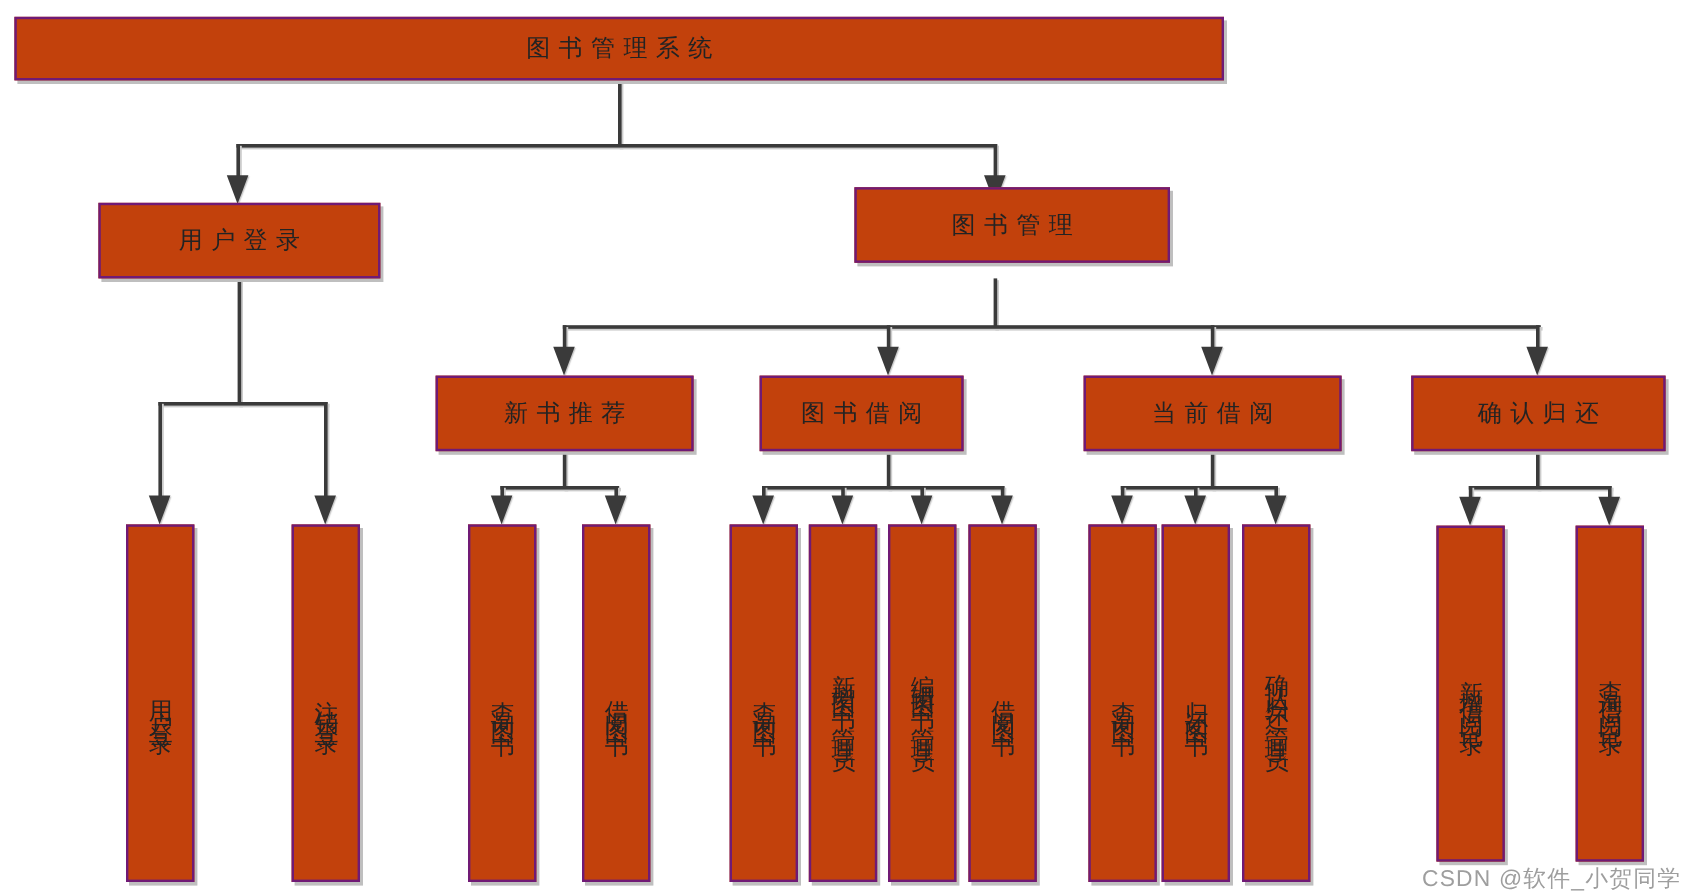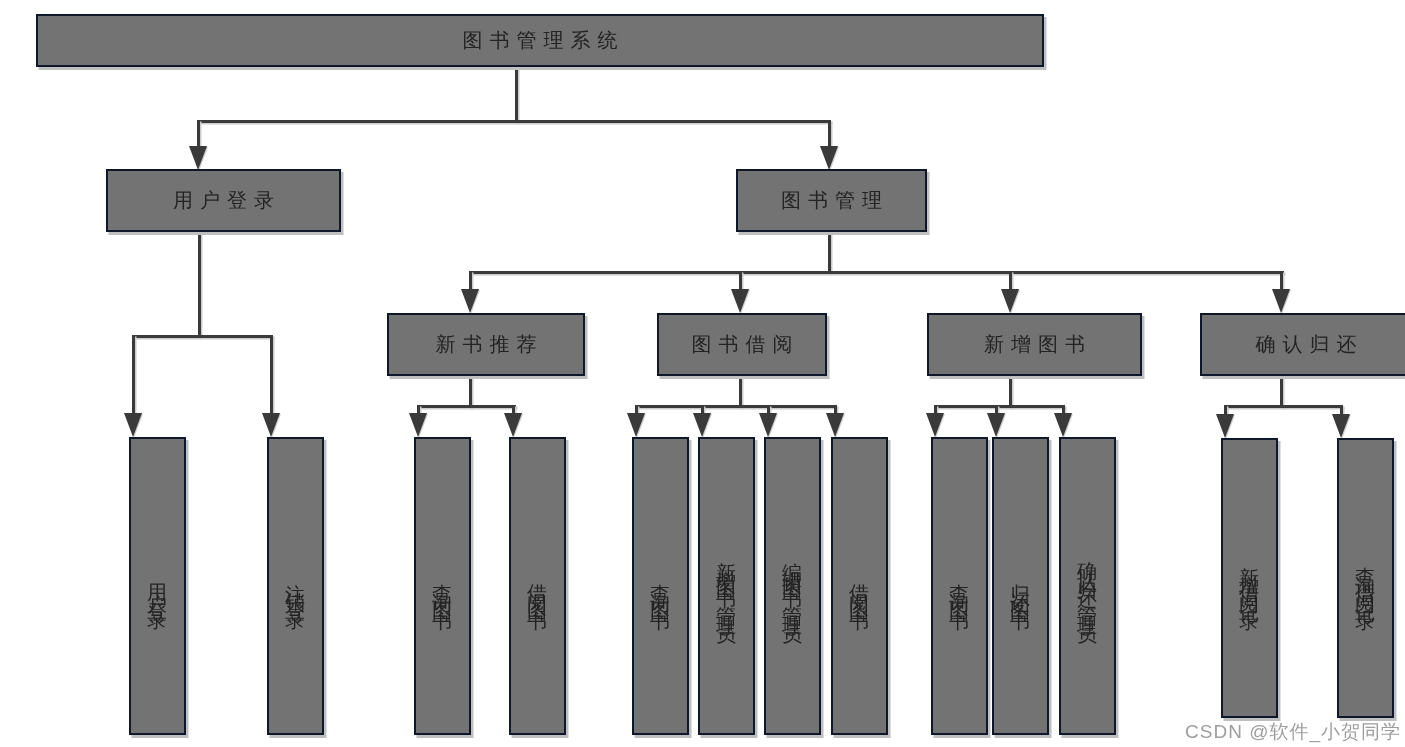--- a/index.html
+++ b/index.html
@@ -3,26 +3,25 @@
 <meta charset="utf-8">
 <style>
   html,body{margin:0;padding:0;}
   body{
     width:1405px;height:747px;position:relative;overflow:hidden;
     background:#ffffff;
     font-family:"Liberation Sans","DejaVu Sans",sans-serif;
   }
   .box{
     position:absolute;box-sizing:border-box;
-    background:#737373;border:2px solid #0f172a;
+    background:#c2410c;border:2px solid #701a75;
     box-shadow:2.5px 3px 0 #bfbfbf;
     color:#232323;
     display:flex;align-items:center;justify-content:center;
     z-index:2;
-    margin-left:24px;
   }
   .hlabel{font-size:20px;letter-spacing:7px;padding-left:7px;white-space:nowrap;}
   .vlabel{
     writing-mode:vertical-rl;text-orientation:mixed;
     font-size:20px;letter-spacing:9px;line-height:1;
     white-space:nowrap;
   }
   .vline{position:absolute;width:3px;background:#3a3a3a;box-shadow:1.5px 1.5px 0 #cccccc;z-index:1;}
   .hline{position:absolute;height:3px;background:#3a3a3a;box-shadow:1.5px 1.5px 0 #cccccc;z-index:1;}
   .arrow{
@@ -35,25 +34,25 @@
     position:absolute;top:719px;right:4px;z-index:5;
     font-size:19px;letter-spacing:1px;color:#9e9e9e;white-space:nowrap;
   }
 </style>
 </head>
 <body>
 
 <div class="box hlabel" style="left:12px;top:14px;width:1008px;height:53px">图书管理系统</div>
 
 <div class="box hlabel" style="left:82px;top:169px;width:235px;height:63px">用户登录</div>
-<div class="box hlabel" style="left:712px;top:169px;width:191px;height:63px">图书管理</div>
+<div class="box hlabel" style="left:712px;top:156px;width:263px;height:63px">图书管理</div>
 
-<div class="box hlabel" style="left:363px;top:313px;width:198px;height:63px">新书推荐</div>
+<div class="box hlabel" style="left:363px;top:313px;width:215px;height:63px">新书推荐</div>
 <div class="box hlabel" style="left:633px;top:313px;width:170px;height:63px">图书借阅</div>
-<div class="box hlabel" style="left:903px;top:313px;width:215px;height:63px">新增图书</div>
+<div class="box hlabel" style="left:903px;top:313px;width:215px;height:63px">当前借阅</div>
 <div class="box hlabel" style="left:1176px;top:313px;width:212px;height:63px">确认归还</div>
 
 <div class="box vlabel" style="left:105px;top:437px;width:57px;height:298px">用户登录</div>
 <div class="box vlabel" style="left:243px;top:437px;width:57px;height:298px">注销登录</div>
 
 <div class="box vlabel" style="left:390px;top:437px;width:57px;height:298px">查询图书</div>
 <div class="box vlabel" style="left:485px;top:437px;width:57px;height:298px">借阅图书</div>
 
 <div class="box vlabel" style="left:608px;top:437px;width:57px;height:298px">查询图书</div>
 <div class="box vlabel" style="left:674px;top:437px;width:57px;height:298px">新增图书（管理员）</div>

